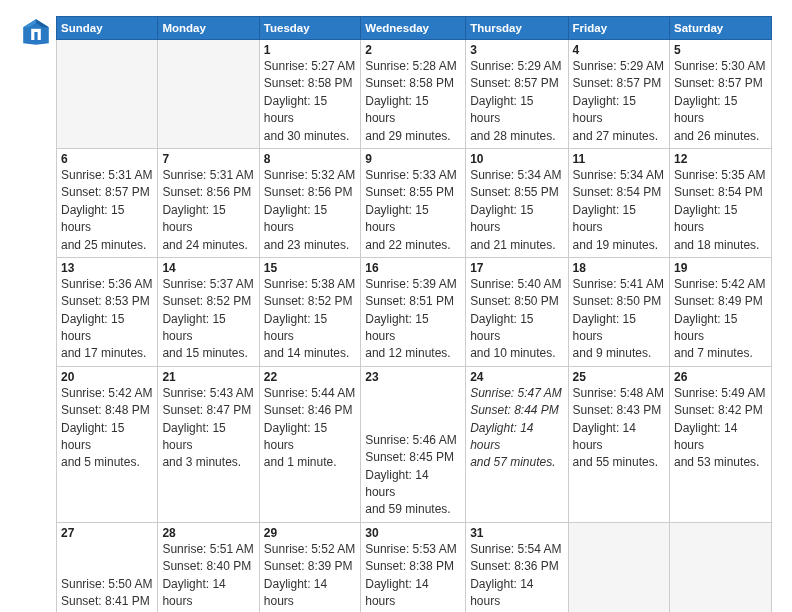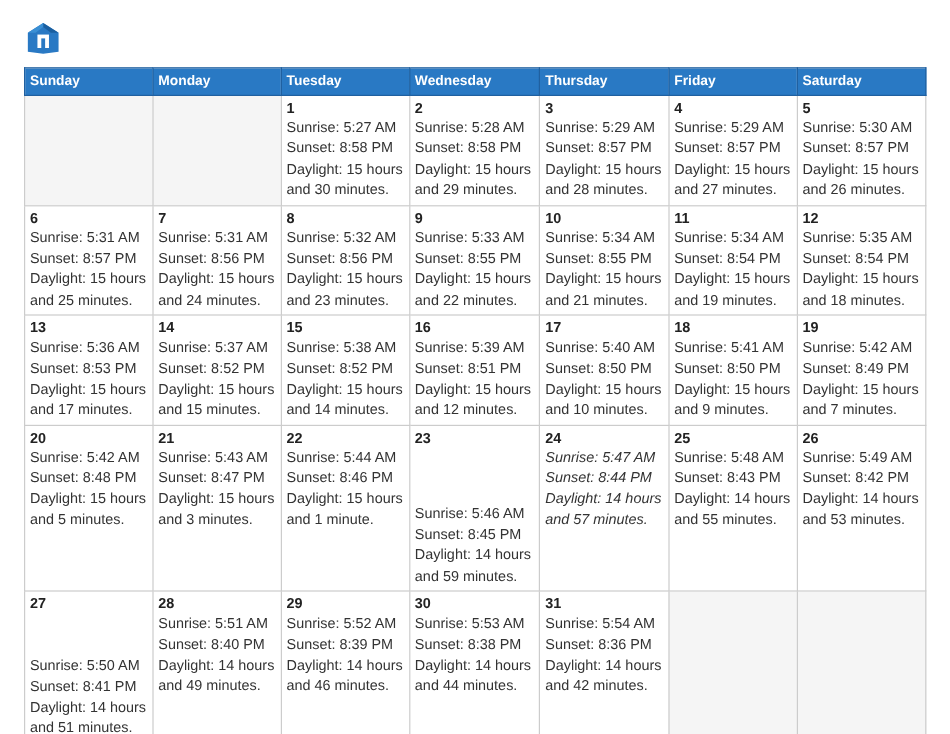--- a/index.html
+++ b/index.html
@@ -8,21 +8,20 @@
       background: #fff;
       width: 792px;
       height: 612px;
       overflow: hidden;
     }
     .page {
       width: 792px;
       height: 572px;
       padding: 16px 20px 10px 20px;
       display: flex;
-      flex-direction: column;
     }
     .header {
       display: flex;
       justify-content: space-between;
       align-items: flex-start;
       margin-bottom: 8px;
     }
     .logo {
       display: flex;
       align-items: center;

